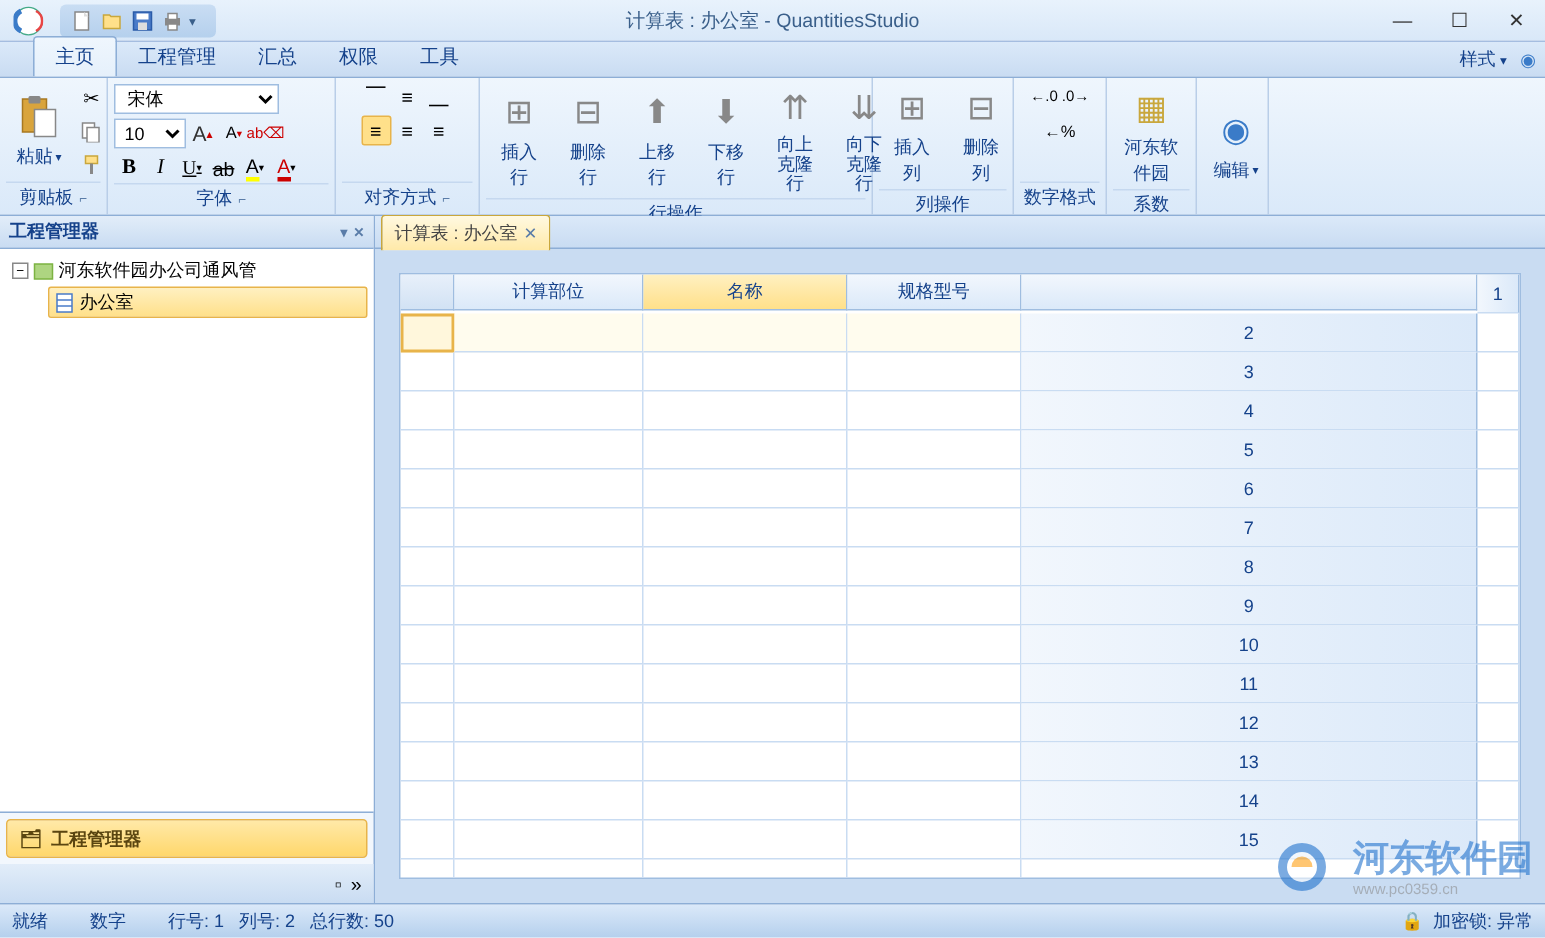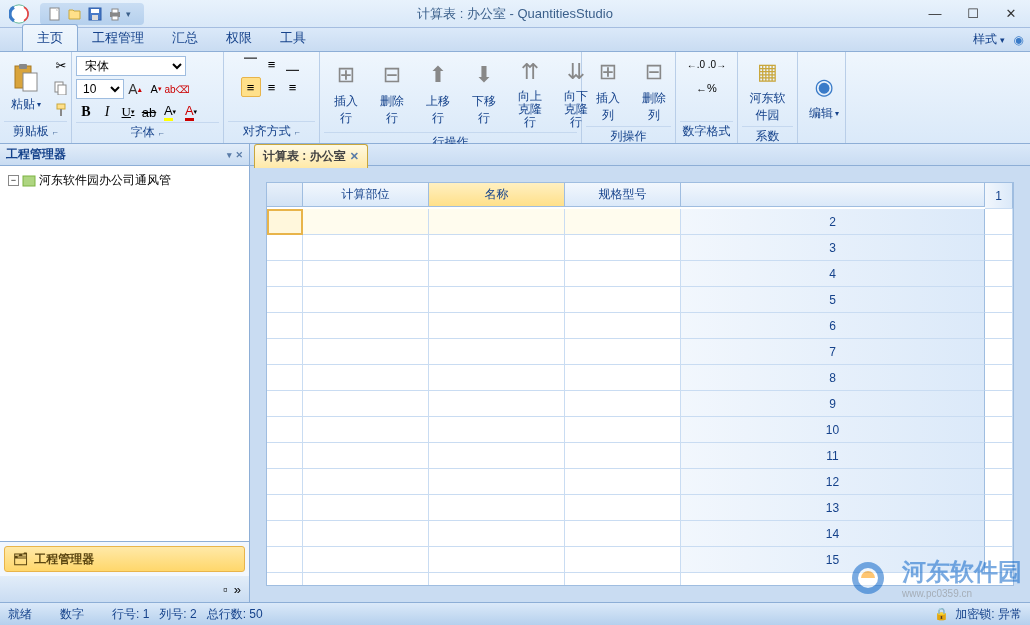--- a/index.html
+++ b/index.html
@@ -55,21 +55,21 @@
 .tree-toggle { width:11px; height:11px; border:1px solid #888; background:#fff; display:flex; align-items:center; justify-content:center; font-size:9px; line-height:1; cursor:pointer; }
 .tree-icon { width:14px; height:14px; display:inline-flex; align-items:center; justify-content:center; }
 .tree-child { margin-left:28px; }
 .side-footer { border-top:1px solid #8daed6; }
 .side-panel-btn { height:26px; background:linear-gradient(#ffe9a8,#ffd76b); border:1px solid #e8b44a; margin:4px; border-radius:3px; display:flex; align-items:center; padding:0 8px; cursor:pointer; gap:6px; font-size:12px; font-weight:bold; color:#5a4510; }
 .side-icons-row { height:26px; background:linear-gradient(#e2edf9,#c9dcf2); display:flex; align-items:center; justify-content:flex-end; padding:0 8px; gap:6px; }
 .side-icons-row span { cursor:pointer; font-size:13px; }
 
 
 .content { flex:1; display:flex; flex-direction:column; background:#c9dcf2; }
-.doc-tabs { height:22px; background:linear-gradient(#dbe9f9,#c9dcf2); display:flex; align-items:flex-start; padding-left:4px; border-bottom:1px solid #8daed6;font-weight:bold; }
+.doc-tabs { height:22px; background:linear-gradient(#dbe9f9,#c9dcf2); display:flex; align-items:center; padding-left:4px; border-bottom:1px solid #8daed6; }
 .doc-tab { padding:3px 8px; background:linear-gradient(#fff9e1,#ffe9a8); border:1px solid #c9a73c; border-bottom:none; border-radius:3px 3px 0 0; display:flex; align-items:center; gap:4px; cursor:pointer; font-size:12px; color:#444; }
 .doc-tab .close { color:#5a7ca8; font-size:11px; cursor:pointer; }
 .grid-wrap { flex:1; background:#fff; margin:16px; border:1px solid #9fbde0; position:relative; overflow:hidden; }
 .grid { display:grid; grid-template-columns:36px 126px 136px 116px 304px 28px; }
 .gh { height:24px; background:linear-gradient(#f2f7fd,#dbe9f9); border-right:1px solid #9fbde0; border-bottom:1px solid #9fbde0; display:flex; align-items:center; justify-content:center; color:#15428b; font-size:12px; cursor:pointer; }
 .gh.corner { background:linear-gradient(#e8f0fa,#d2e2f4); }
 .gh.sel { background:linear-gradient(#fff0c1,#ffe08a);text-align:right; }
 .grh { height:26px; background:linear-gradient(90deg,#f2f7fd,#dbe9f9); border-right:1px solid #9fbde0; border-bottom:1px solid #c9dcf2; display:flex; align-items:center; justify-content:center; color:#15428b; font-size:12px; cursor:pointer; }
 .gc { height:26px; border-right:1px solid #c9dcf2; border-bottom:1px solid #c9dcf2; padding:0 4px; display:flex; align-items:center; font-size:12px; }
 .gc.active-row { background:#fffcee; }
@@ -343,20 +343,32 @@
     <div class="tree">
       <div class="tree-node">
         <span class="tree-toggle">−</span>
         <span class="tree-icon">
             <svg width="14" height="14" viewBox="0 0 14 14">
               <rect x="1" y="2" width="12" height="10" fill="#aed581" stroke="#7cb342"></rect>
             </svg>
           </span>
         <span>河东软件园办公司通风管</span>
       </div>
+      <div class="tree-child">
+        <div class="tree-node selected">
+          <span class="tree-icon">
+              <svg width="14" height="14" viewBox="0 0 14 14">
+                <rect x="2" y="1" width="10" height="12" fill="#fff" stroke="#4a7bc8"></rect>
+                <line x1="2" y1="5" x2="12" y2="5" stroke="#4a7bc8"></line>
+                <line x1="2" y1="9" x2="12" y2="9" stroke="#4a7bc8"></line>
+              </svg>
+            </span>
+          <span>办公室</span>
+        </div>
+      </div>
     </div>
     <div class="side-footer">
       <div class="side-panel-btn">
         <span>🗂</span>
         <span>工程管理器</span>
       </div>
       <div class="side-icons-row">
         <span>▫</span>
         <span>»</span>
       </div>

